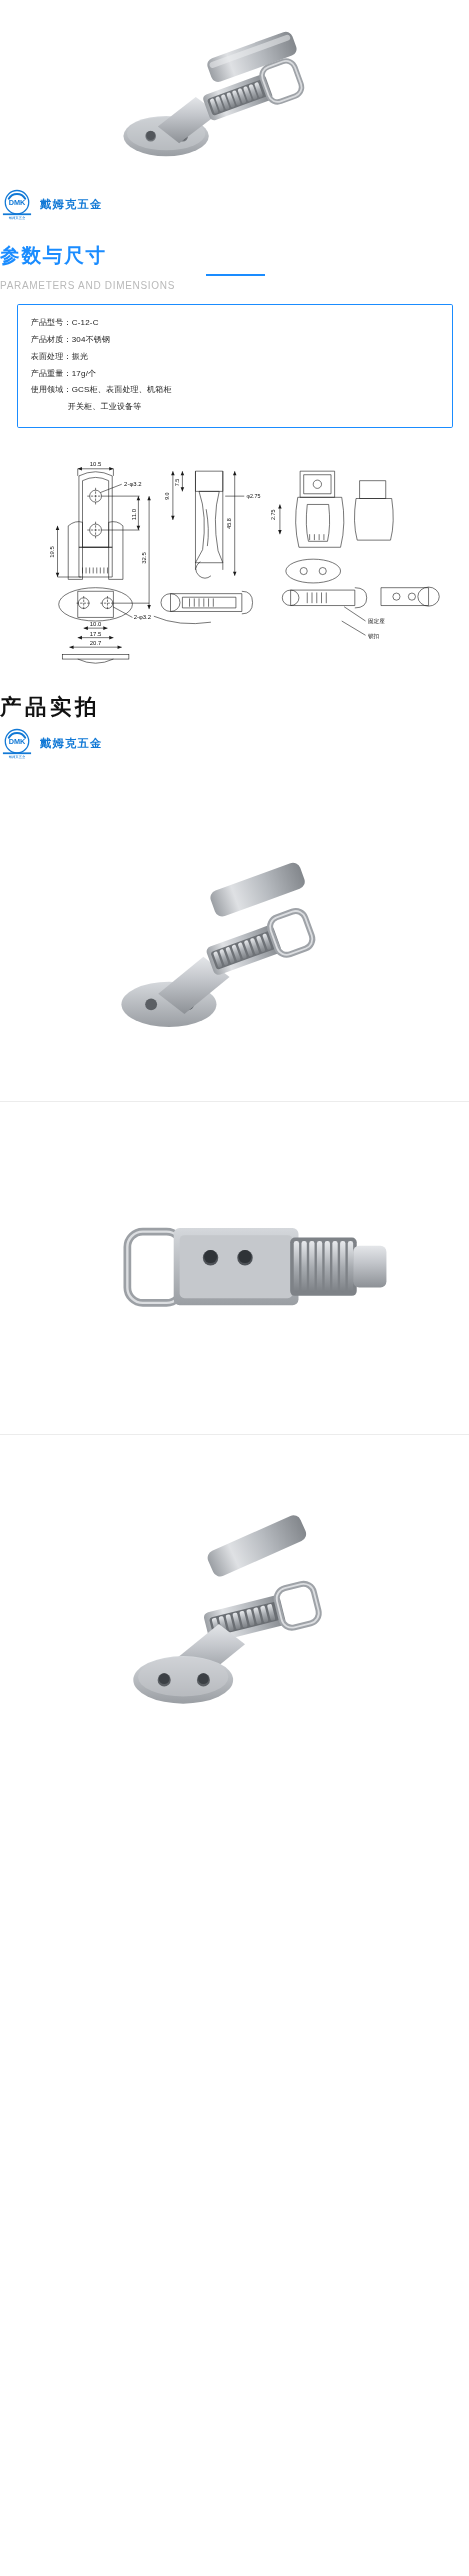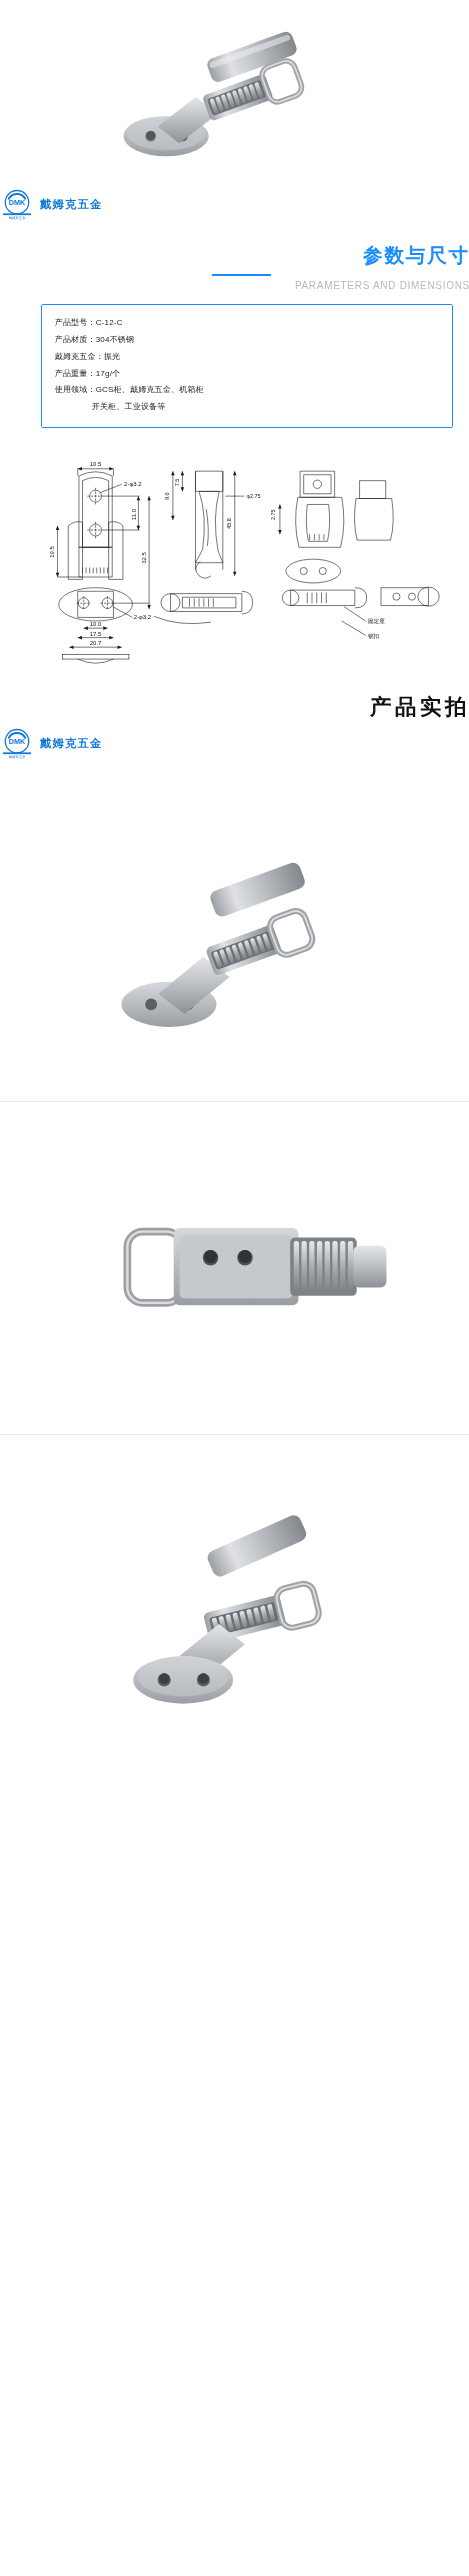--- a/index.html
+++ b/index.html
@@ -53,42 +53,42 @@
   .logo-mark { position: relative; width: 34px; height: 34px; flex: 0 0 34px; }
   .logo-text {
     margin-left: 6px;
     font-size: 11.3px;
     color: #1279d6;
     letter-spacing: 1.2px;
     font-weight: 600;
   }
 
   
-  .section-head { text-align: right; padding-top: 15.5px; margin-left: 12px; }
+  .section-head { text-align: left; padding-top: 15.5px; }
   .section-head.tall { padding-top: 21.4px; }
   .section-title-cn {
     font-size: 19.6px;
     font-weight: 700;
     color: #1a8cff;
     letter-spacing: 1.8px;
   }
   .section-title-cn.dark { color: #111; font-size: 21.4px; letter-spacing: 3.6px; }
   .section-rule {
     width: 59px; height: 1.8px; background: #1a8cff;
     margin: 5.4px auto 0;
   }
   .section-title-en {
     margin-top: 4.2px;
     font-size: 10px;
     letter-spacing: 0.7px;
     color: #b9b9b9;
   }
 
   
-  .param-wrap { padding: 13px 16.7px 0 16.7px; margin-left: 24px; }
+  .param-wrap { padding: 13px 16.7px 0 16.7px; }
   .param-card {
     border: 1px solid #1a8cff;
     border-radius: 1.8px;
     padding: 9.5px 0 10.7px 13px;
     background: #fff;
   }
   .param-row {
     font-size: 8px;
     color: #1b1b1b;
     line-height: 2.12;
@@ -206,27 +206,27 @@
 
   <div class="param-wrap">
     <div class="param-card">
       <div class="param-row">
         <span class="pk">产品型号：</span><span class="pv">C-12-C</span>
       </div>
       <div class="param-row">
         <span class="pk">产品材质：</span><span class="pv">304不锈钢</span>
       </div>
       <div class="param-row">
-        <span class="pk">戴姆克五金：</span><span class="pv">振光</span>
+        <span class="pk">表面处理：</span><span class="pv">振光</span>
       </div>
       <div class="param-row">
         <span class="pk">产品重量：</span><span class="pv">17g/个</span>
       </div>
       <div class="param-row">
-        <span class="pk">使用领域：</span><span class="pv">GCS柜、戴姆克五金、机箱柜</span>
+        <span class="pk">使用领域：</span><span class="pv">GCS柜、表面处理、机箱柜</span>
       </div>
       <div class="param-row indent">
         <span class="pv">开关柜、工业设备等</span>
       </div>
     </div>
   </div>
 
   <div class="drawing-wrap">
     <svg class="drawing" viewBox="0 0 754 370">
       <g fill="none" stroke="#1a1a1a" stroke-width="1">

